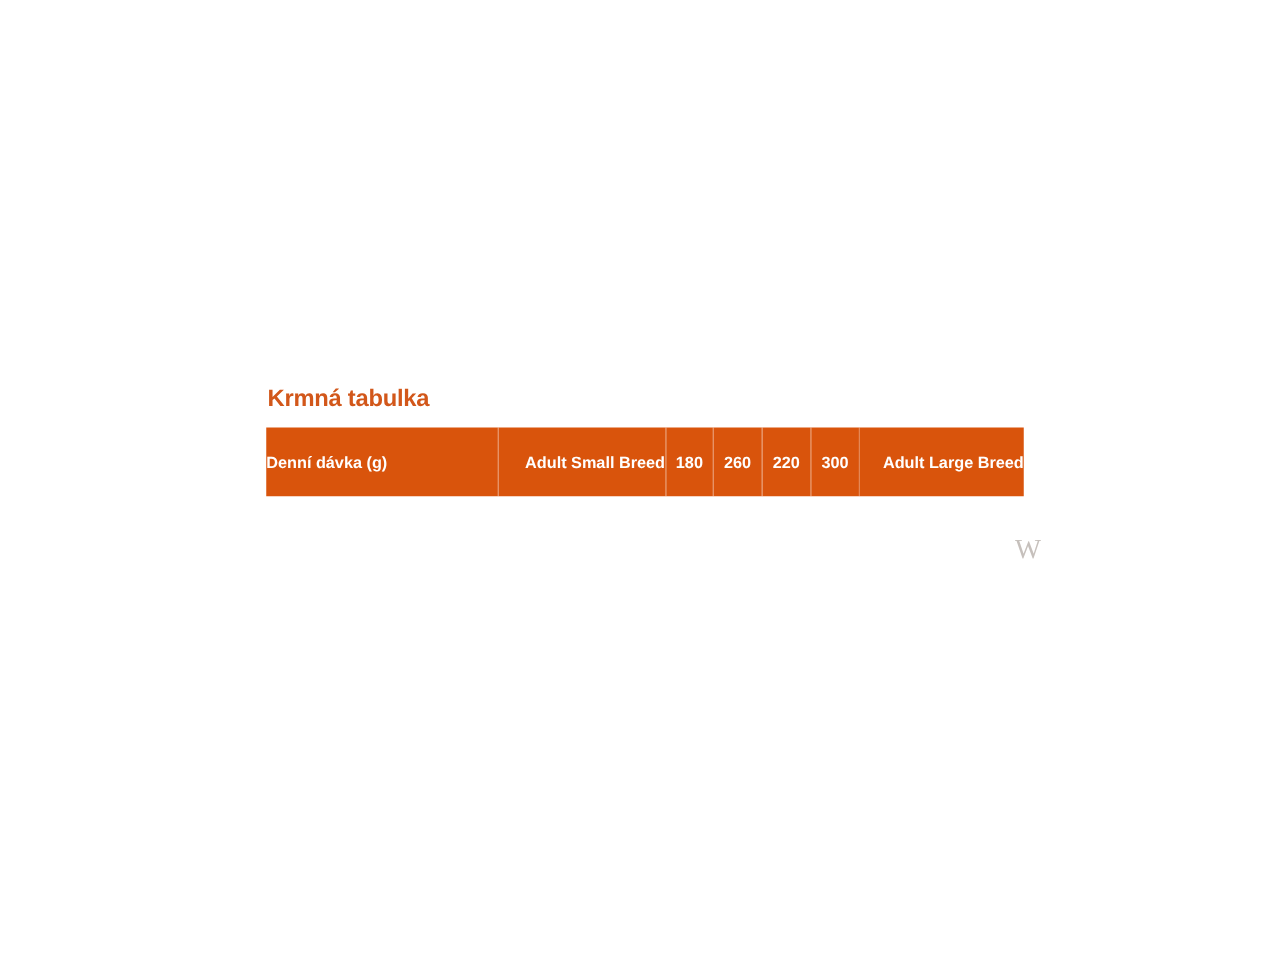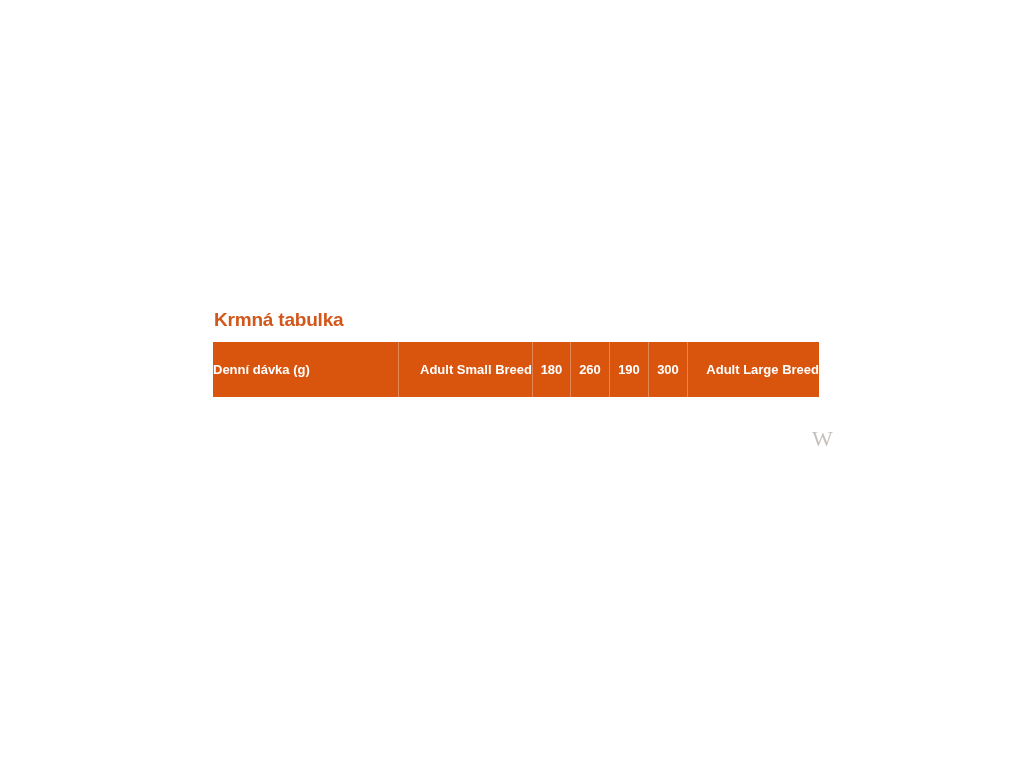--- a/index.html
+++ b/index.html
@@ -118,21 +118,21 @@
   <div id="table-title">Krmná tabulka</div>
 
   <table id="feeding-table">
     <tbody>
 
       <tr class="row-data">
         <td class="cell-label col-w1">Denní dávka (g)</td>
         <td class="cell-breed col-w2">Adult Small Breed</td>
         <td class="cell-center col-w3">180</td>
         <td class="cell-center col-w4">260</td>
-        <td class="cell-center col-w5">190</td>
+        <td class="cell-center col-w5">220</td>
         <td class="cell-center col-w6">300</td>
         <td class="cell-breed col-w7 last-col">Adult Large Breed</td>
       </tr>
     </tbody>
   </table>
 </div>
 
 <div id="watermark-artifact">W</div>
 
 </body></html>

